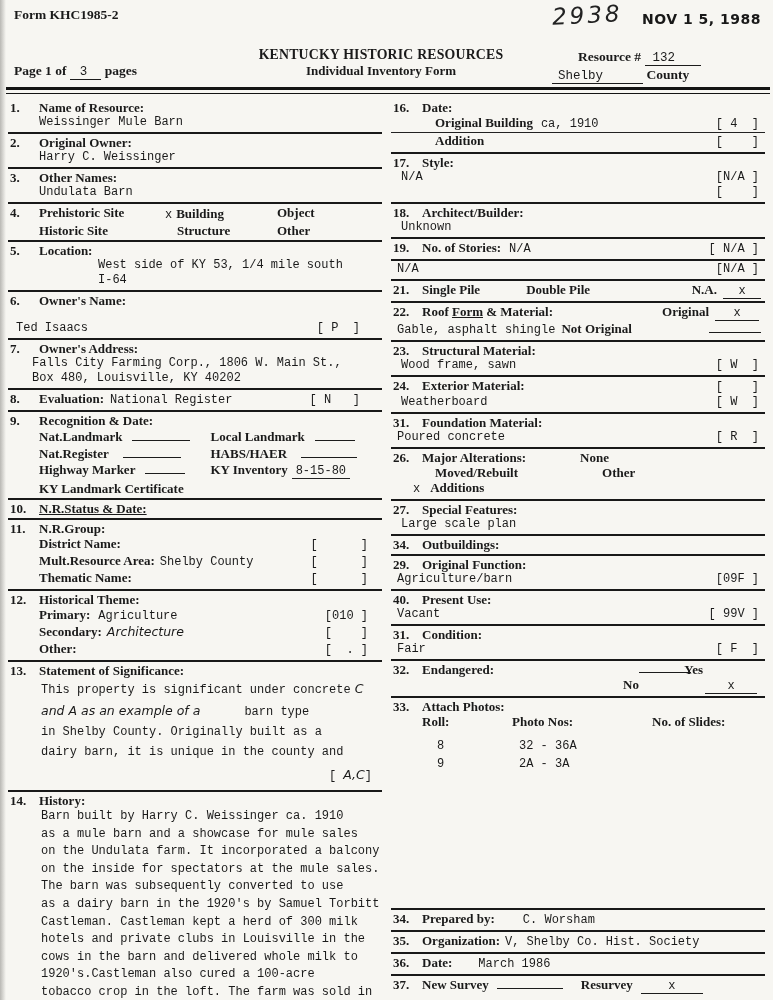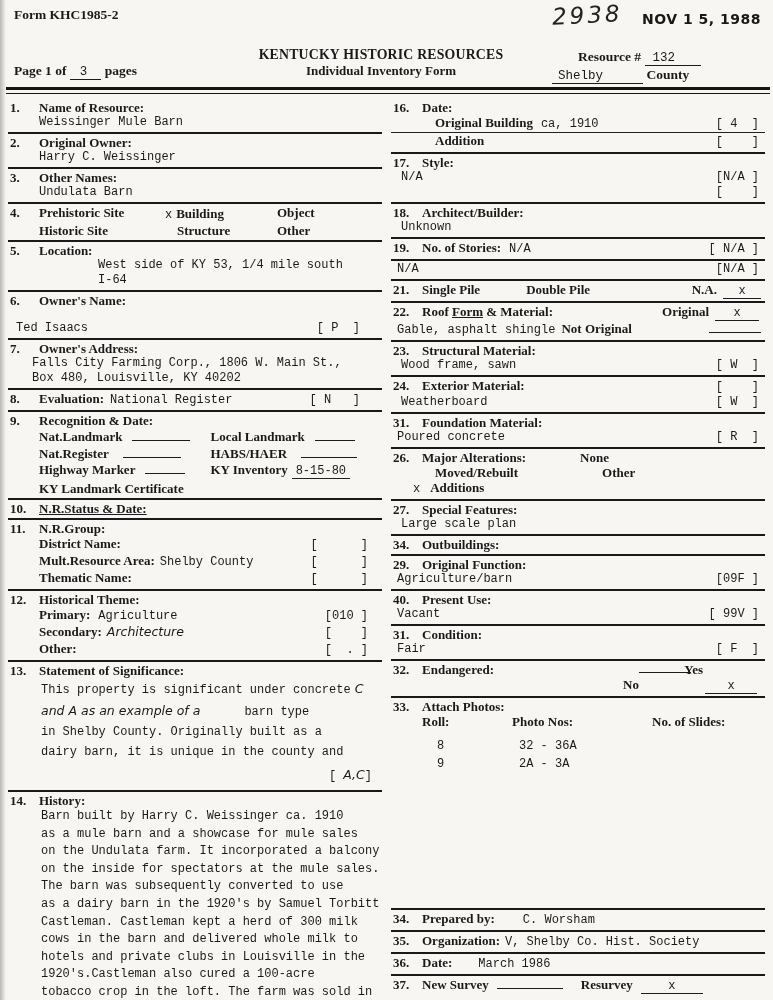--- a/index.html
+++ b/index.html
@@ -281,22 +281,22 @@
           <span class="lbl">History:</span>
           </div>
         <div class="hist">
           <span class="tw">Barn built by Harry C. Weissinger ca. 1910</span>
           <span class="tw">as a mule barn and a showcase for mule sales</span>
           <span class="tw">on the Undulata farm. It incorporated a balcony</span>
           <span class="tw">on the inside for spectators at the mule sales.</span>
           <span class="tw">The barn was subsequently converted to use</span>
           <span class="tw">as a dairy barn in the 1920's by Samuel Torbitt</span>
           <span class="tw">Castleman. Castleman kept a herd of 300 milk</span>
+          <span class="tw">hotels and private clubs in Louisville in the</span>
           <span class="tw">cows in the barn and delivered whole milk to</span>
-          <span class="tw">hotels and private clubs in Louisville in the</span>
           <span class="tw">1920's.Castleman also cured a 100-acre</span>
           <span class="tw">tobacco crop in the loft. The farm was sold in</span>
         </div>
       </div>
 
     </div>
 
     <div class="colR">
 
       <div class="field">

